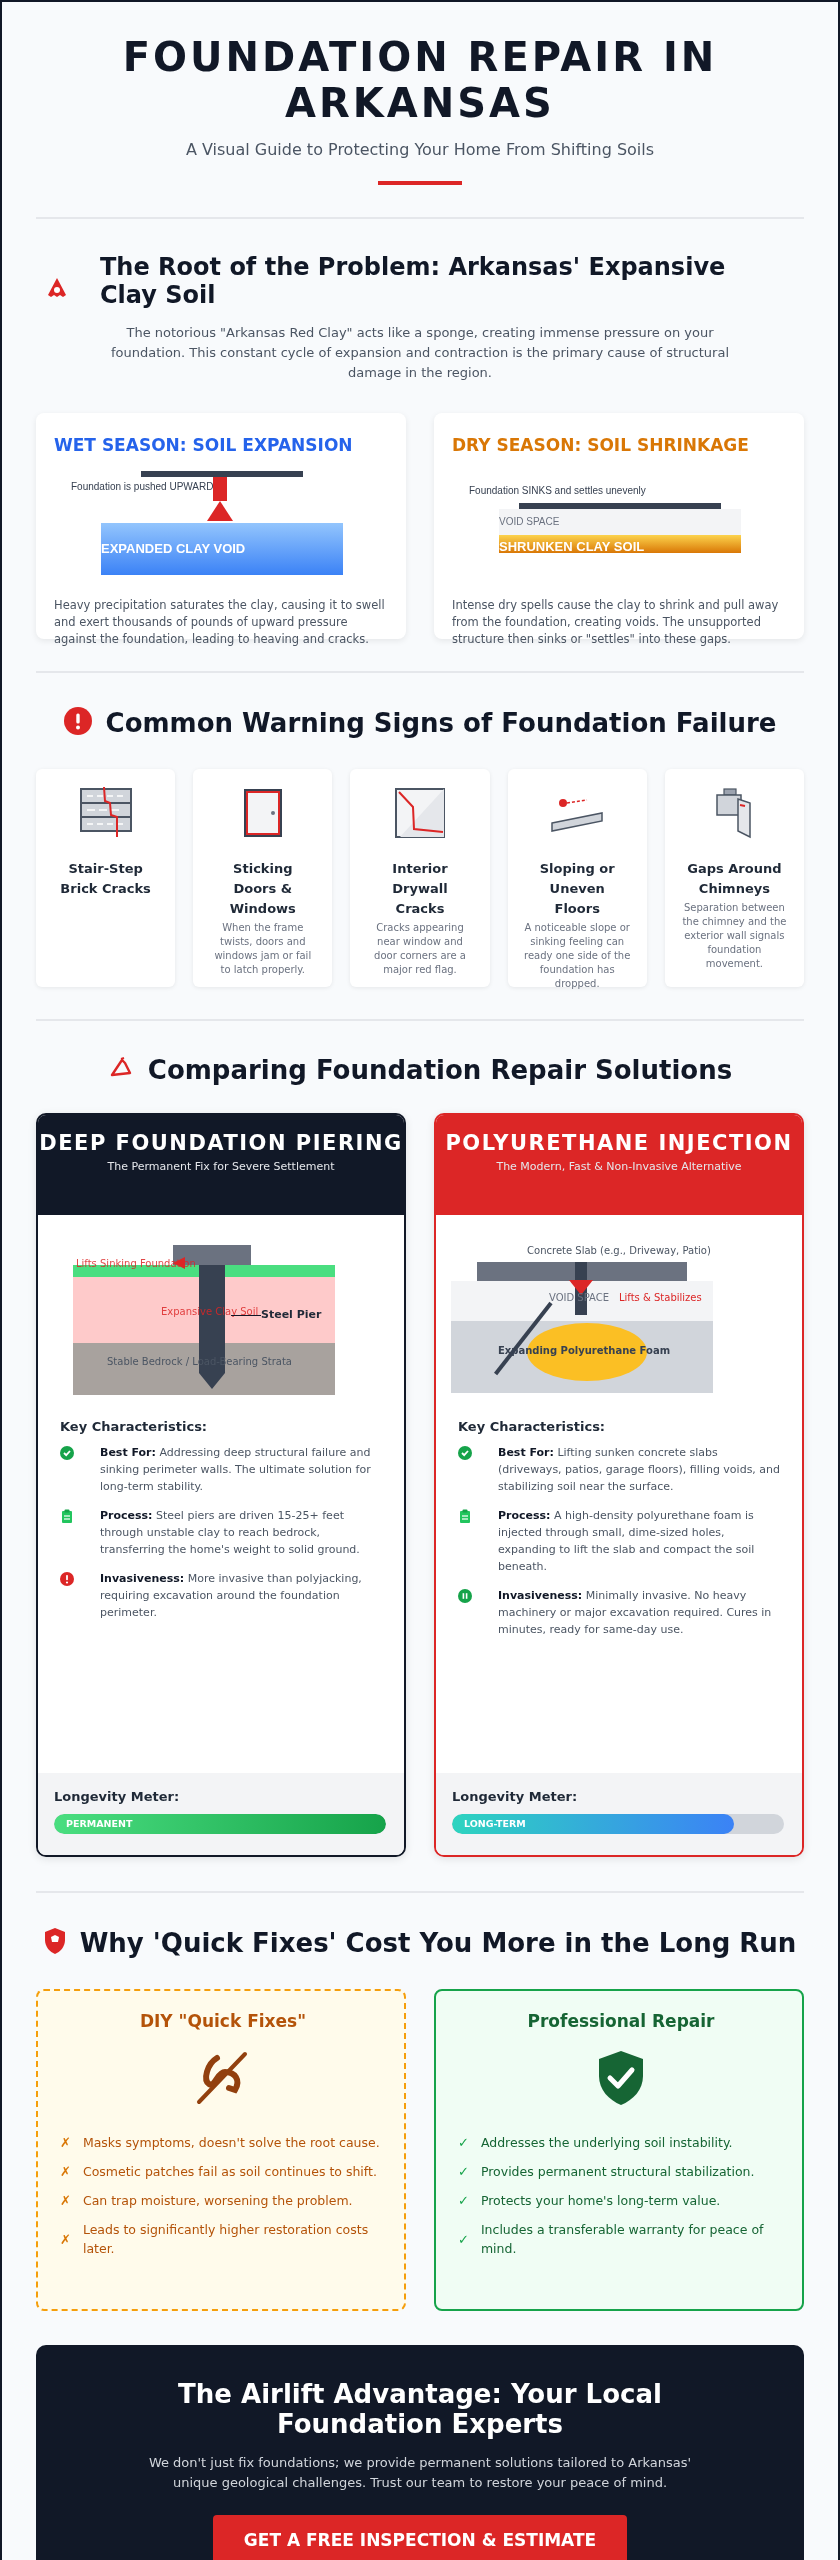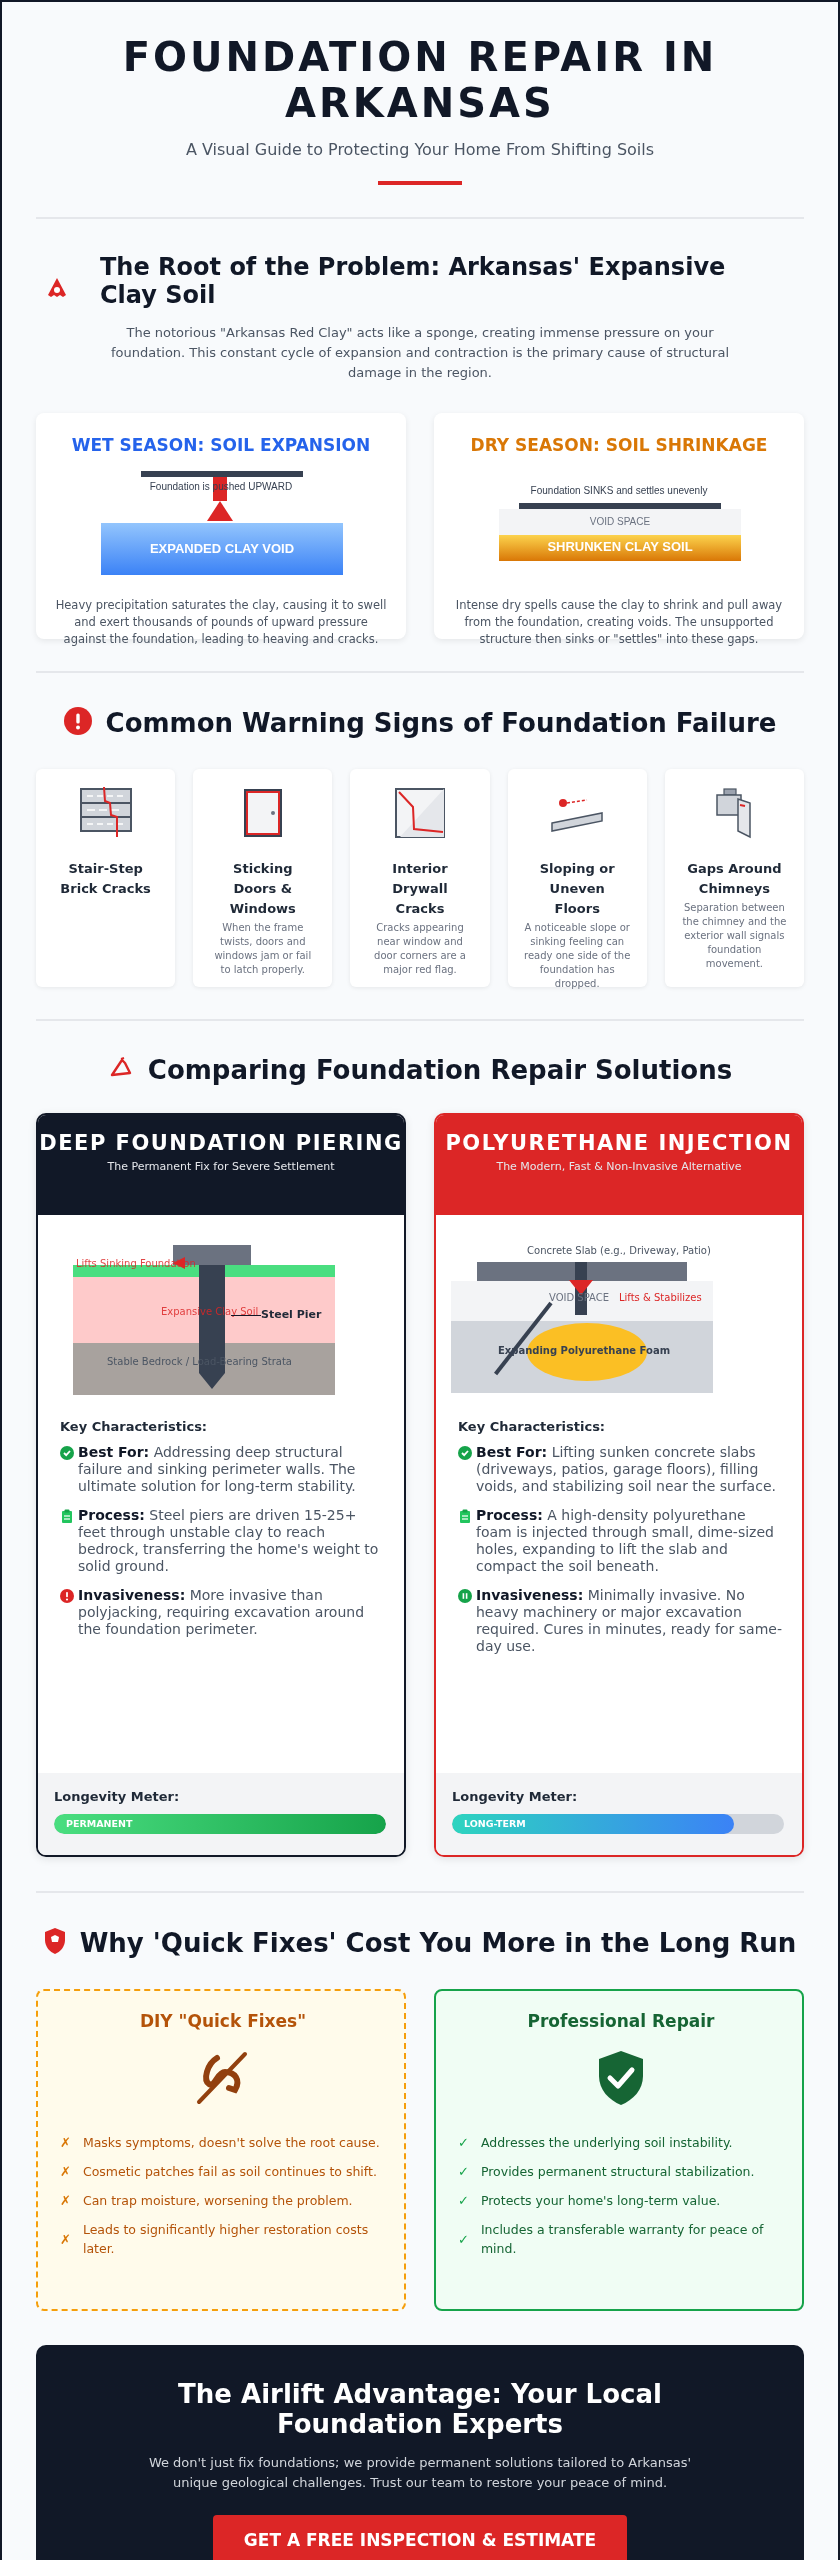--- a/index.html
+++ b/index.html
@@ -13,21 +13,21 @@
   .divider { height: 2px; background: #e5e7eb; margin: 32px 0 0; }
   .section { padding-top: 34px; }
   .section-head { display: flex; align-items: center; justify-content: center; gap: 14px; }
   .section-head h2 { font-size: 26px; font-weight: 800; color: #111827; text-align: center; line-height: 30px; }
   .root-head { position: relative; }
   .root-head .root-icon { position: absolute; left: 8px; top: 22px; }
   .root-head h2 { width: 640px; margin: 0 auto; }
   .intro { font-size: 13px; color: #4b5563; text-align: center; line-height: 20px; width: 620px; margin: 14px auto 0; }
 
   .season-row { display: flex; gap: 28px; margin-top: 30px; }
-  .season-card { flex: 1; background: #fff; border-radius: 8px; box-shadow: 0 2px 6px rgba(0,0,0,0.08); height: 226px; padding: 22px 18px 0; text-align: center; }
+  .season-card { flex: 1; background: #fff; border-radius: 8px; box-shadow: 0 2px 6px rgba(0,0,0,0.08); height: 226px; padding: 22px 18px 0; }
   .season-title { font-size: 17px; font-weight: 800; }
   .wet .season-title { color: #2563eb; }
   .dry .season-title { color: #d97706; }
   .season-diagram { position: relative; height: 104px; margin: 16px auto 0; width: 300px; }
   .season-desc { font-size: 11.5px; color: #4b5563; line-height: 17px; margin-top: 22px; }
 
   .signs-row { display: flex; gap: 18px; margin-top: 30px; }
   .sign-card { flex: 1; background: #fff; border-radius: 6px; box-shadow: 0 1px 4px rgba(0,0,0,0.08); height: 218px; padding: 18px 8px 0; text-align: center; }
   .sign-icon { height: 52px; display: flex; justify-content: center; align-items: center; }
   .sign-title { font-size: 13px; font-weight: 800; color: #1f2937; line-height: 20px; margin-top: 20px; padding: 0 12px; }
@@ -38,21 +38,21 @@
   .sol-card.dark { border: 2px solid #111827; }
   .sol-card.red { border: 2px solid #dc2626; }
   .sol-header { height: 100px; text-align: center; padding-top: 16px; color: #fff; }
   .dark .sol-header { background: #111827; }
   .red .sol-header { background: #dc2626; }
   .sol-header h3 { font-size: 21px; font-weight: 800; letter-spacing: 1.5px; line-height: 25px; }
   .sol-header p { font-size: 11px; color: #e5e7eb; margin-top: 4px; }
   .sol-diagram { position: relative; height: 190px; margin: 0 auto; width: 340px; }
   .key-title { font-size: 13px; font-weight: 800; color: #1f2937; margin: 14px 0 0 22px; }
   .char-list { list-style: none; margin: 10px 18px 0 22px; }
-  .char-item { display: flex; gap: 4px; font-size: 14px; color: #4b5563; line-height: 17px; margin-bottom: 12px; }
+  .char-item { display: flex; gap: 26px; font-size: 11px; color: #4b5563; line-height: 17px; margin-bottom: 12px; }
   .char-item .ci { flex: 0 0 14px; margin-top: 2px; }
   .char-item b { color: #111827; }
   .longevity { position: absolute; left: 0; right: 0; bottom: 0; height: 82px; background: #f3f4f6; padding: 16px 18px 0 16px; }
   .longevity-label { font-size: 13px; font-weight: 800; color: #1f2937; }
   .meter-track { height: 20px; border-radius: 10px; background: #d1d5db; margin-top: 10px; position: relative; overflow: hidden; }
   .meter-fill { height: 20px; border-radius: 10px; padding-left: 12px; font-size: 9.5px; font-weight: 800; color: #fff; line-height: 20px; }
   .fill-green { width: 100%; background: linear-gradient(90deg, #4ade80, #16a34a); }
   .fill-blue { width: 85%; background: linear-gradient(90deg, #2dd4bf, #3b82f6); }
 
   .fix-row { display: flex; gap: 28px; margin-top: 30px; }
@@ -116,21 +116,21 @@
         </div>
         <p class="season-desc">Heavy precipitation saturates the clay, causing it to swell and exert thousands of pounds of upward pressure against the foundation, leading to heaving and cracks.</p>
       </div>
 
       <div class="season-card dry">
         <div class="season-title">DRY SEASON: SOIL SHRINKAGE</div>
         <div class="season-diagram">
           <div style="position:absolute;left:0;right:0;top:14px;font-size:10px;color:#374151;font-family:'Liberation Sans',sans-serif;">Foundation SINKS and settles unevenly</div>
           <div style="position:absolute;left:50px;top:32px;width:202px;height:6px;background:#374151;"></div>
           <div style="position:absolute;left:30px;top:38px;width:242px;height:26px;background:#f3f4f6;color:#6b7280;font-size:10px;line-height:26px;font-family:'Liberation Sans',sans-serif;">VOID SPACE</div>
-          <div style="position:absolute;left:30px;top:64px;width:242px;height:26px;background:linear-gradient(180deg,#fcd34d,#d97706);color:#fff;font-size:13px;font-weight:700;line-height:24px;font-family:'Liberation Sans',sans-serif;">SHRUNKEN CLAY SOIL</div>
+          <div style="position:absolute;left:30px;top:64px;width:242px;height:18px;background:linear-gradient(180deg,#fcd34d,#d97706);color:#fff;font-size:13px;font-weight:700;line-height:24px;font-family:'Liberation Sans',sans-serif;">SHRUNKEN CLAY SOIL</div>
         </div>
         <p class="season-desc">Intense dry spells cause the clay to shrink and pull away from the foundation, creating voids. The unsupported structure then sinks or "settles" into these gaps.</p>
       </div>
     </div>
   </section>
 
   <div class="divider"></div>
 
   <section class="section">
     <div class="section-head">

